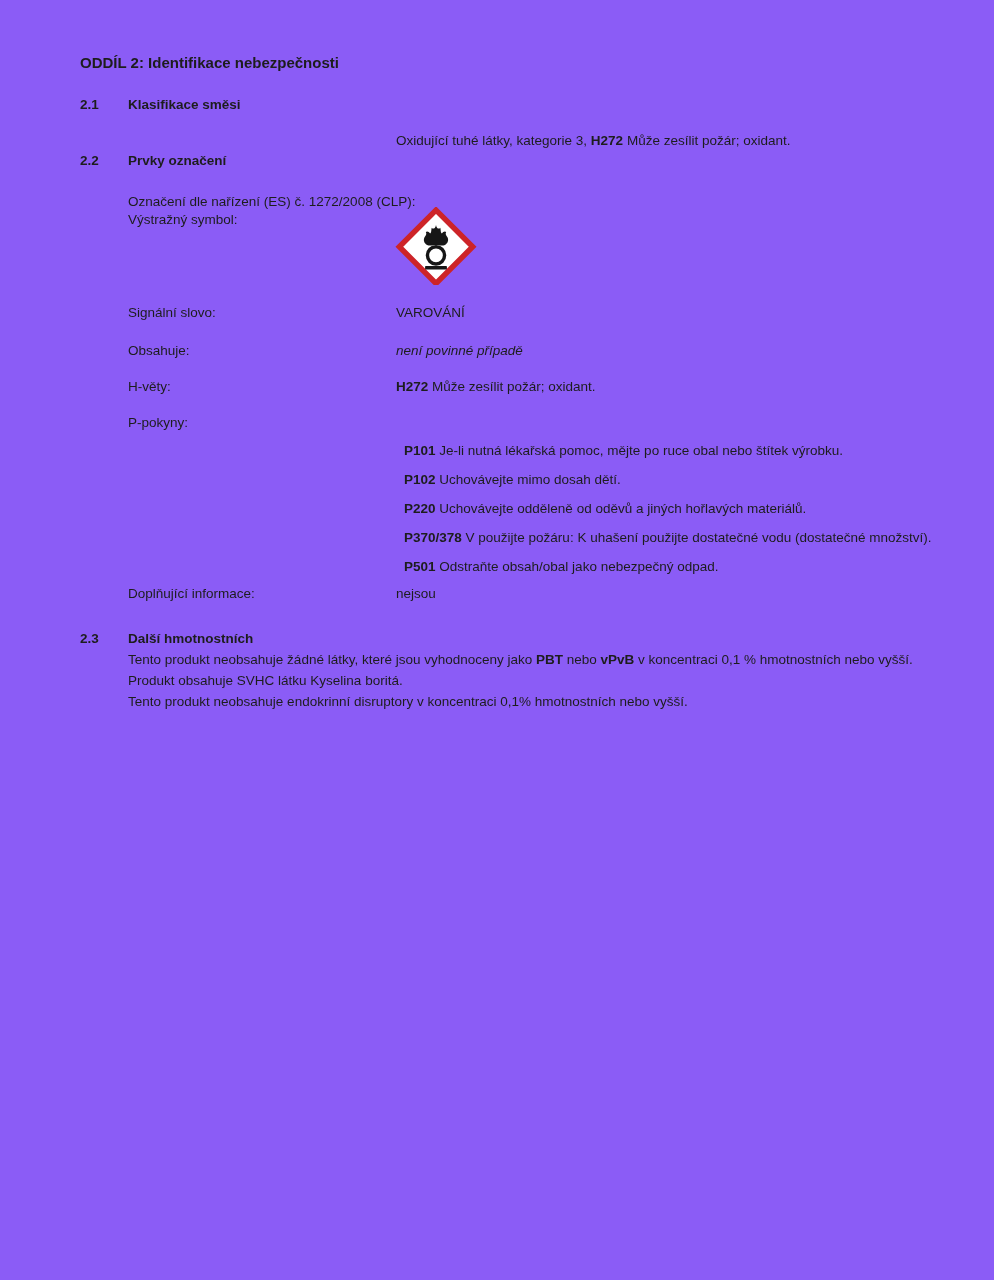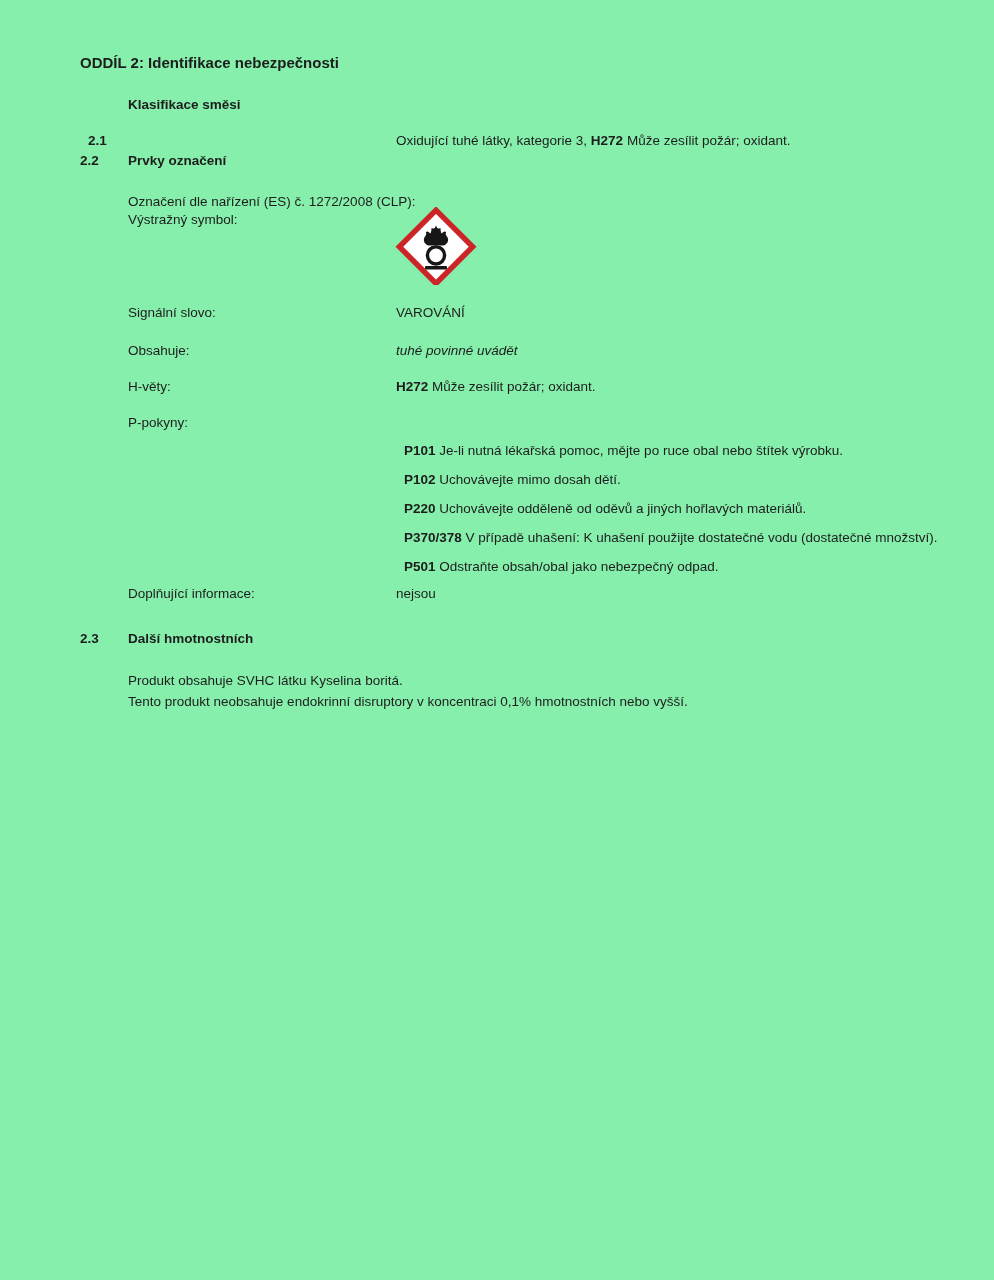--- a/index.html
+++ b/index.html
@@ -1,19 +1,19 @@
 <!DOCTYPE html>
 <html><head>
 <meta charset="utf-8">
 <style>
   html,body{margin:0;padding:0;background:#e9e9e9;}
   .page{
     position:relative;
     width:994px;height:1280px;
-    background:#86efac;
+    background:#8b5cf6;
     font-family:"Liberation Sans", sans-serif;
     color:#1d1d1d;
     font-size:13.5px;
     line-height:17px;
     overflow:hidden;
     margin:0 auto;
   }
   .abs{position:absolute;white-space:nowrap;}
   .b{font-weight:bold;}
   .i{font-style:italic;}
@@ -23,21 +23,21 @@
   .para{width:840px;line-height:21px;white-space:normal;}
   svg{display:block;}
 </style>
 </head>
 <body>
 
 <div class="page">
 
   <div class="abs title" style="left:80px;top:54px;">ODDÍL 2: Identifikace nebezpečnosti</div>
 
-  <div class="abs b" style="left:88px;top:96px;margin-top:36px;">2.1</div>
+  <div class="abs b" style="left:80px;top:96px;">2.1</div>
   <div class="abs b" style="left:128px;top:96px;">Klasifikace směsi</div>
   <div class="abs" style="left:396px;top:132px;">
     <span>Oxidující tuhé látky, kategorie 3, </span><span class="b">H272</span><span> Může zesílit požár; oxidant.</span>
   </div>
 
   <div class="abs b" style="left:80px;top:152px;">2.2</div>
   <div class="abs b" style="left:128px;top:152px;">Prvky označení</div>
 
   <div class="abs" style="left:128px;top:193px;">Označení dle nařízení (ES) č. 1272/2008 (CLP):</div>
   <div class="abs" style="left:128px;top:211px;">Výstražný symbol:</div>
@@ -50,38 +50,41 @@
         <circle cx="50" cy="62" r="11" fill="#ffffff" stroke="#161616" stroke-width="4.4"></circle>
         <rect x="36" y="75.6" width="28" height="4.6" rx="1"></rect>
       </g>
     </svg>
   </div>
 
   <div class="abs" style="left:128px;top:304px;">Signální slovo:</div>
   <div class="abs" style="left:396px;top:304px;">VAROVÁNÍ</div>
 
   <div class="abs" style="left:128px;top:342px;">Obsahuje:</div>
-  <div class="abs i" style="left:396px;top:342px;">tuhé povinné uvádět</div>
+  <div class="abs i" style="left:396px;top:342px;">není povinné případě</div>
 
   <div class="abs" style="left:128px;top:378px;">H-věty:</div>
   <div class="abs" style="left:396px;top:378px;">
     <span class="b">H272</span><span> Může zesílit požár; oxidant.</span>
   </div>
 
   <div class="abs" style="left:128px;top:414px;">P-pokyny:</div>
   <div class="abs pblock" style="left:396px;top:432px;">
     <p class="pline"><span class="b">P101</span><span> Je-li nutná lékařská pomoc, mějte po ruce obal nebo štítek výrobku.</span></p>
     <p class="pline"><span class="b">P102</span><span> Uchovávejte mimo dosah dětí.</span></p>
     <p class="pline"><span class="b">P220</span><span> Uchovávejte odděleně od oděvů a jiných hořlavých materiálů.</span></p>
-    <p class="pline"><span class="b">P370/378</span><span> V případě uhašení: K uhašení použijte dostatečné vodu (dostatečné množství).</span></p>
+    <p class="pline"><span class="b">P370/378</span><span> V použijte požáru: K uhašení použijte dostatečné vodu (dostatečné množství).</span></p>
     <p class="pline"><span class="b">P501</span><span> Odstraňte obsah/obal jako nebezpečný odpad.</span></p>
   </div>
 
   <div class="abs" style="left:128px;top:585px;">Doplňující informace:</div>
   <div class="abs" style="left:396px;top:585px;">nejsou</div>
 
   <div class="abs b" style="left:80px;top:630px;">2.3</div>
   <div class="abs b" style="left:128px;top:630px;">Další hmotnostních</div>
 
+  <div class="abs para" style="left:128px;top:649px;">
+    <span>Tento produkt neobsahuje žádné látky, které jsou vyhodnoceny jako </span><span class="b">PBT</span><span> nebo </span><span class="b">vPvB</span><span> v koncentraci 0,1 % hmotnostních nebo vyšší.</span>
+  </div>
   <div class="abs para" style="left:128px;top:670px;">Produkt obsahuje SVHC látku Kyselina boritá.</div>
   <div class="abs para" style="left:128px;top:691px;">Tento produkt neobsahuje endokrinní disruptory v koncentraci 0,1% hmotnostních nebo vyšší.</div>
 
 </div>
 
 </body></html>

